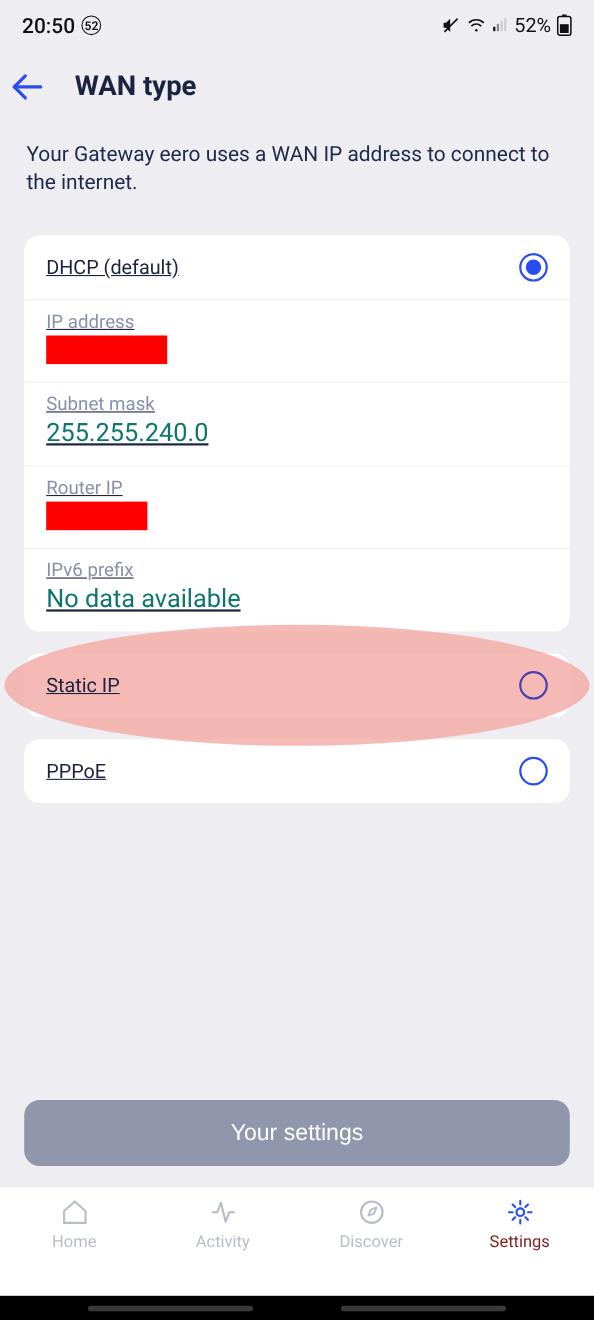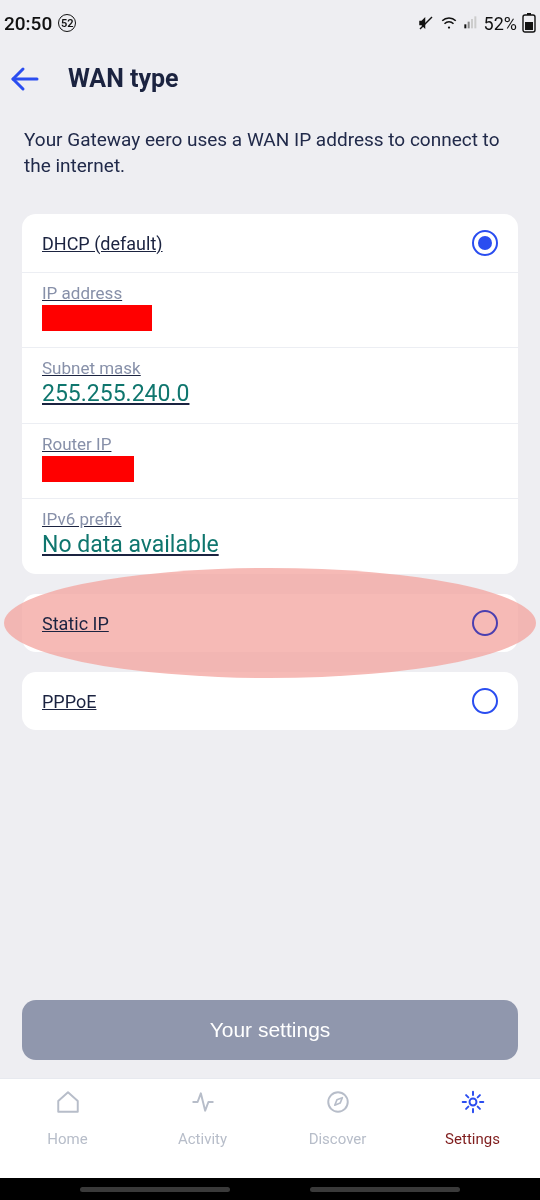--- a/index.html
+++ b/index.html
@@ -11,21 +11,21 @@
     display: flex;
     flex-direction: column;
   }
 
   
   .status-bar {
     height: 46px;
     display: flex;
     align-items: center;
     justify-content: space-between;
-    padding: 0 4px;
+    padding: 0 20px;
     font-size: 19px;
     color: #111;
     gap: 19px;
   }
   .status-left { display: flex; align-items: center; gap: 6px; font-weight: 500; }
   .badge-52 {
     font-size: 11px;
     border: 1.3px solid #111;
     border-radius: 50%;
     width: 18px; height: 18px;
@@ -132,21 +132,21 @@
     background: #fff;
     border-top: 1px solid #e7e9ef;
     display: flex;
     padding-top: 8px;
   }
   .nav-item {
     flex: 1;
     display: flex;
     flex-direction: column;
     align-items: center;
-    gap: 13px;
+    gap: 3px;
     color: #b7bdc9;
     font-size: 15px;
   }
   .nav-item.active { color: #7f1d1d; }
   .nav-item .icon-slot { height: 30px; display:flex; align-items:center; justify-content:center; }
 
   
   .gesture {
     height: 22px;
     background: #000;

